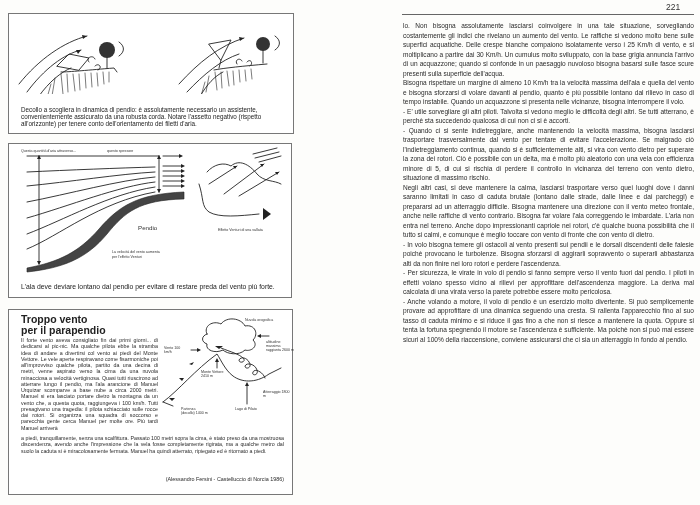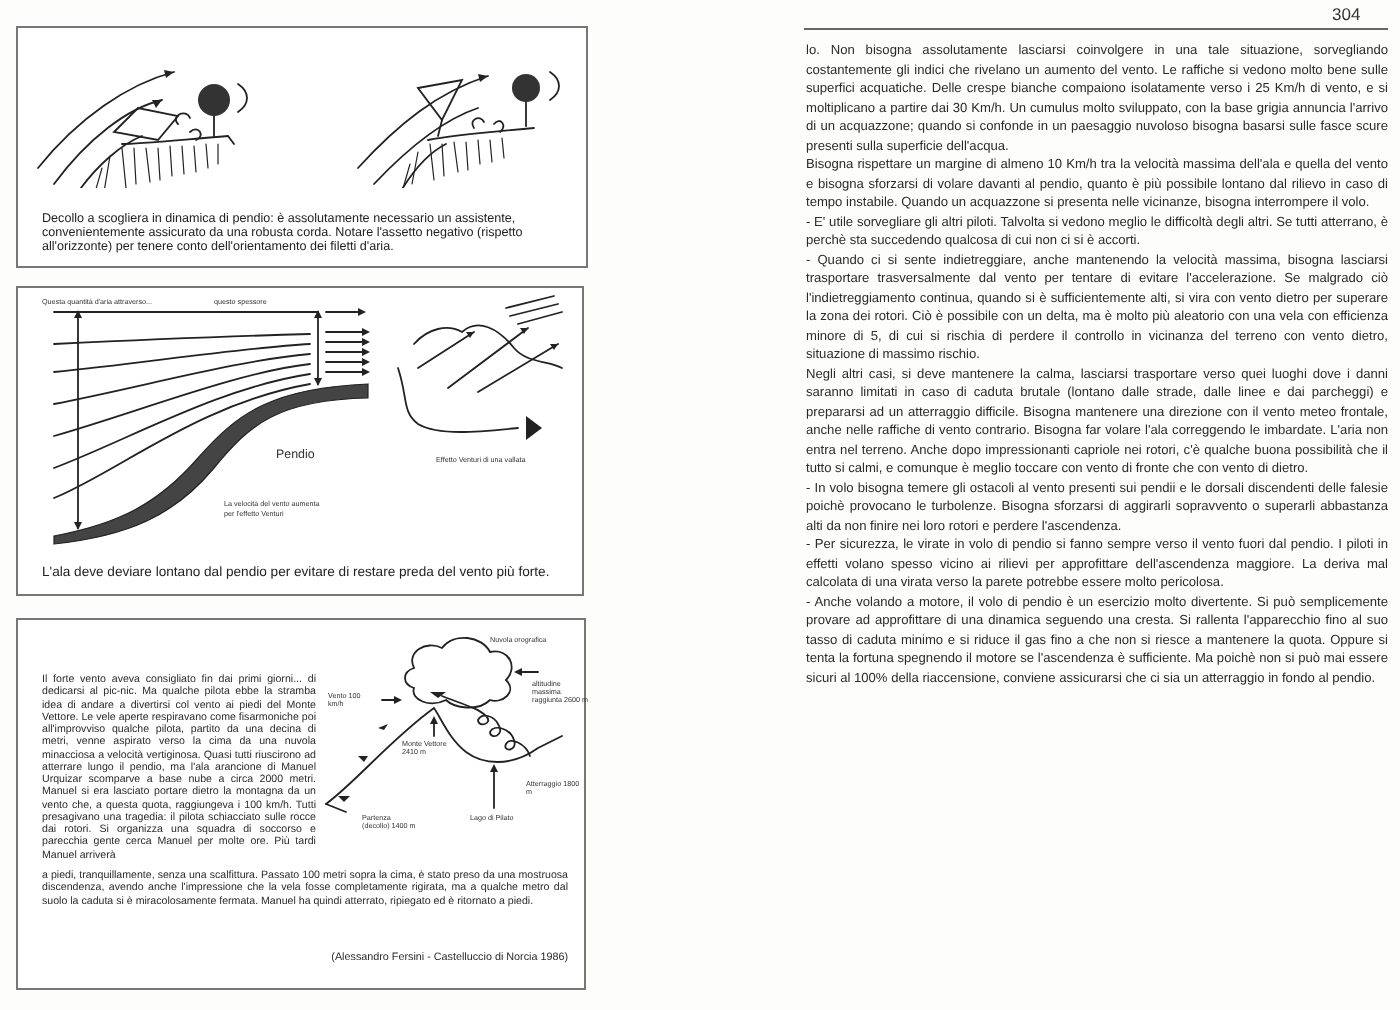--- a/index.html
+++ b/index.html
@@ -21,21 +21,21 @@
   #header-rule { position: absolute; left: 402px; top: 14px; width: 292px; height: 1px; background: #666; }
   #right-col { position: absolute; left: 403px; top: 21px; width: 291px; font-size: 6.55px; line-height: 9.5px; text-align: justify; color: #2b2b2b; }
   #right-col p { margin: 0; text-align: justify; text-align-last: left; }
   svg { position: absolute; }
   .ink { stroke: #222; fill: none; stroke-width: 0.9; stroke-linecap: round; }
   .inkf { fill: #222; stroke: none; }
 </style>
 </head>
 <body>
 
-<div id="page-number">304</div>
+<div id="page-number">221</div>
 <div id="header-rule"></div>
 
 <div class="box" id="box1">
   <svg width="284" height="80" style="left:0;top:0">
 
     <g>
       <path class="ink" d="M10 70 C30 45 55 28 78 22"></path>
       <path class="ink" d="M18 78 C35 55 55 40 72 36"></path>
       <path class="ink" d="M30 82 C40 68 52 58 62 54"></path>
       <path class="inkf" d="M78 22 l-5 -1 l1 4 z"></path>
@@ -102,20 +102,24 @@
     </g>
   </svg>
   <div class="lbl-s" style="left:129px;top:82px;font-size:6.2px;">Pendio</div>
   <div class="lbl" style="left:103px;top:106px;">La velocità del vento aumenta</div>
   <div class="lbl" style="left:103px;top:111px;">per l'effetto Venturi</div>
   <div class="lbl" style="left:209px;top:84px;">Effetto Venturi di una vallata</div>
   <div class="caption" id="cap2">L'ala deve deviare lontano dal pendio per evitare di restare preda del vento più forte.</div>
 </div>
 
 <div class="box" id="box3">
+  <div id="story-title">
+    <div>Troppo vento</div>
+    <div>per il parapendio</div>
+  </div>
   <div id="story-body1">Il forte vento aveva consigliato fin dai primi giorni... di dedicarsi al pic-nic. Ma qualche pilota ebbe la stramba idea di andare a divertirsi col vento ai piedi del Monte Vettore. Le vele aperte respiravano come fisarmoniche poi all'improvviso qualche pilota, partito da una decina di metri, venne aspirato verso la cima da una nuvola minacciosa a velocità vertiginosa. Quasi tutti riuscirono ad atterrare lungo il pendio, ma l'ala arancione di Manuel Urquizar scomparve a base nube a circa 2000 metri. Manuel si era lasciato portare dietro la montagna da un vento che, a questa quota, raggiungeva i 100 km/h. Tutti presagivano una tragedia: il pilota schiacciato sulle rocce dai rotori. Si organizza una squadra di soccorso e parecchia gente cerca Manuel per molte ore. Più tardi Manuel arriverà</div>
   <div id="story-body2">a piedi, tranquillamente, senza una scalfittura. Passato 100 metri sopra la cima, è stato preso da una mostruosa discendenza, avendo anche l'impressione che la vela fosse completamente rigirata, ma a qualche metro dal suolo la caduta si è miracolosamente fermata. Manuel ha quindi atterrato, ripiegato ed è ritornato a piedi.</div>
   <div id="story-credit">(Alessandro Fersini - Castelluccio di Norcia 1986)</div>
 
   <svg width="130" height="120" style="left:150px;top:0">
 
     <path class="ink" d="M48 24 C44 16 54 10 62 14 C68 6 82 8 86 16 C96 14 100 24 94 30 C100 36 92 42 86 40 C80 46 68 44 64 40 C56 44 46 40 48 34 C42 32 42 26 48 24 Z"></path>
 
     <path class="ink" d="M4 92 C20 80 36 60 58 44 C62 50 66 60 74 66 C82 72 96 74 110 64 L122 58"></path>
 

